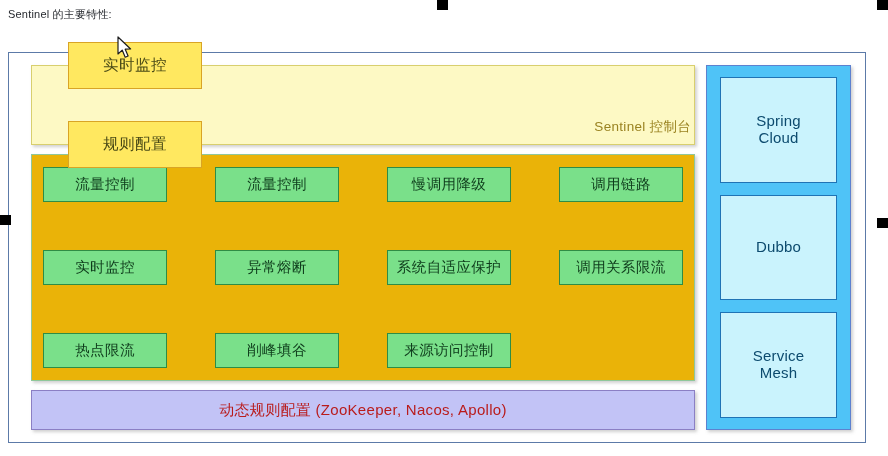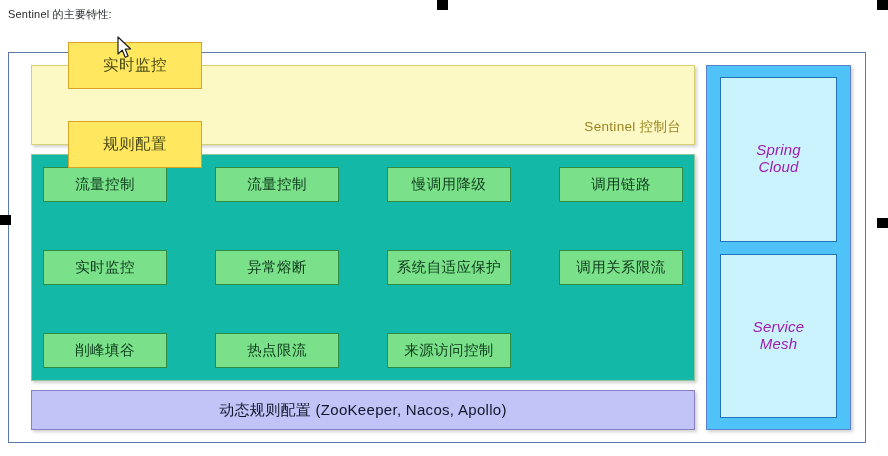--- a/index.html
+++ b/index.html
@@ -98,31 +98,31 @@
     box-sizing: border-box;
     display: flex;
     align-items: center;
     justify-content: center;
     font-size: 15.5px;
     color: #4a4a16;
     letter-spacing: 0.5px;
   }
   #console-caption {
     position: absolute;
-    right: 13px;
+    right: 3px;
     bottom: 8px;
     font-size: 13.5px;
     color: #9a8321;
     white-space: nowrap;
     letter-spacing: 0.3px;
   }
 
   
   #core-panel {
-    background: #14b8a6;
+    background: #eab308;
     border: 1.5px solid #8fc79a;
     box-shadow: 2px 2px 3px rgba(120,120,120,0.35);
     box-sizing: border-box;
     padding: 12px 11px;
     display: grid;
     grid-template-columns: repeat(4, 1fr);
     grid-auto-rows: 1fr;
     column-gap: 13px;
     row-gap: 11px;
     flex: 1 1 auto;
@@ -145,21 +145,21 @@
   #rules-panel {
     background: #c2c3f6;
     border: 1.5px solid #8b7fc4;
     box-shadow: 2px 2px 3px rgba(120,120,120,0.35);
     height: 40px;
     box-sizing: border-box;
     display: flex;
     align-items: center;
     justify-content: center;
     font-size: 15px;
-    color: #0f172a;
+    color: #b91c1c;
     letter-spacing: 0.3px;
   }
 
   
   #adapter-panel {
     width: 145px;
     flex: 0 0 145px;
     background: #4fc3f7;
     border: 1.5px solid #5d81cf;
     box-shadow: 2px 2px 3px rgba(120,120,120,0.35);
@@ -173,24 +173,23 @@
     flex: 1 1 0;
     background: #caf3fd;
     border: 1.5px solid #1f73b5;
     box-sizing: border-box;
     display: flex;
     align-items: center;
     justify-content: center;
     text-align: center;
     font-size: 15px;
     line-height: 1.12;
-    color: #a21caf;
+    color: #0c4a6e;
     letter-spacing: 0.2px;
     white-space: pre-line;
-    font-style: italic;
   }
 
   
   #mouse-cursor {
     position: absolute;
     left: 117px;
     top: 36px;
     width: 16px;
     height: 24px;
     z-index: 50;
@@ -222,31 +221,32 @@
 
       <div id="core-panel">
         <div class="core-cell">流量控制</div>
         <div class="core-cell">流量控制</div>
         <div class="core-cell">慢调用降级</div>
         <div class="core-cell">调用链路</div>
         <div class="core-cell">实时监控</div>
         <div class="core-cell">异常熔断</div>
         <div class="core-cell">系统自适应保护</div>
         <div class="core-cell">调用关系限流</div>
+        <div class="core-cell">热点限流</div>
         <div class="core-cell">削峰填谷</div>
-        <div class="core-cell">热点限流</div>
         <div class="core-cell">来源访问控制</div>
       </div>
 
       <div id="rules-panel">动态规则配置 (ZooKeeper, Nacos, Apollo)</div>
     </div>
 
     <div id="adapter-panel">
       <div class="adapter-cell">Spring
 Cloud</div>
+      <div class="adapter-cell">Dubbo</div>
       <div class="adapter-cell">Service
 Mesh</div>
     </div>
 
   </div>
 </div>
 
 <svg id="mouse-cursor" viewBox="0 0 16 24">
   <polygon points="1,1 1,18 5.2,14.1 8.2,21.2 11.1,20.0 8.2,13.2 13.6,13.0" fill="#ffffff" stroke="#1d1d1d" stroke-width="1.2" stroke-linejoin="round"></polygon>
 </svg>

